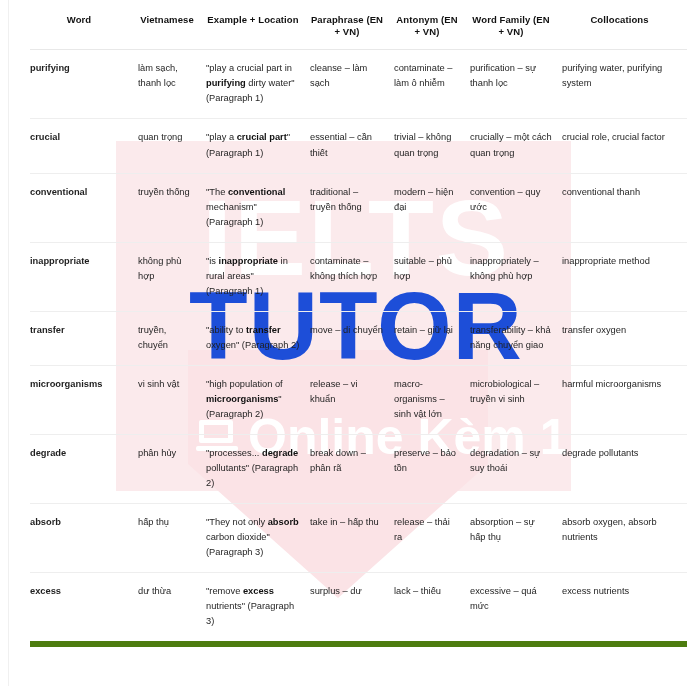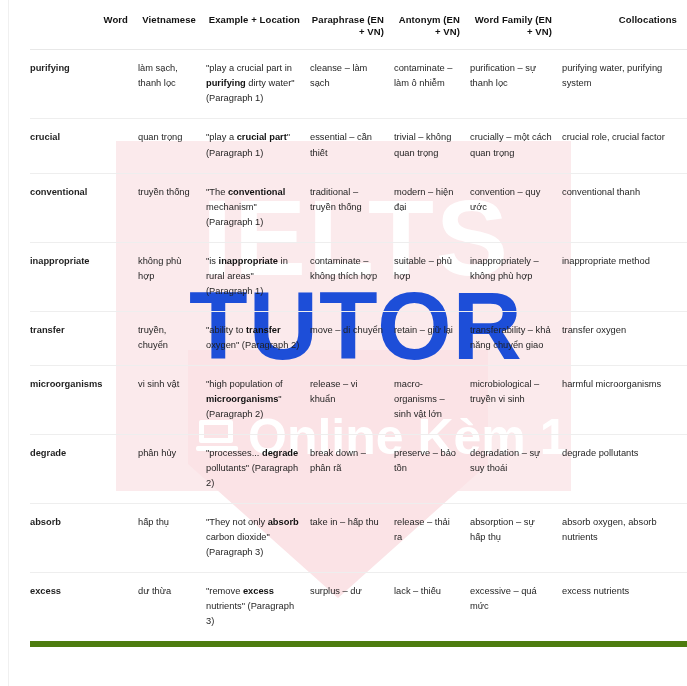--- a/index.html
+++ b/index.html
@@ -137,21 +137,21 @@
     width: 687px;
     z-index: 2;
   }
   table.vocab {
     border-collapse: collapse;
     width: 657px;
     margin-left: 30px;
     table-layout: fixed;
   }
   table.vocab thead th {
-    text-align: right;
+    text-align: center;
     vertical-align: top;
     font-size: 9.5px;
     font-weight: bold;
     color: #111111;
     padding: 14px 10px 11px 0;
     line-height: 1.28;
     border-bottom: 1px solid #e8e8e8;
     letter-spacing: 0.1px;
   }
   table.vocab tbody td {

